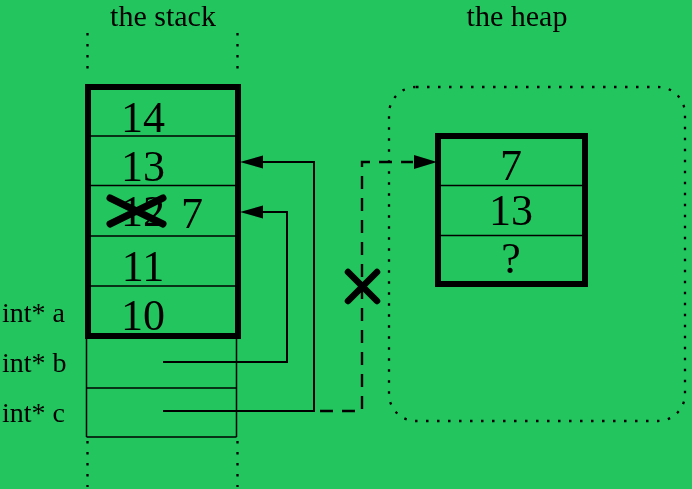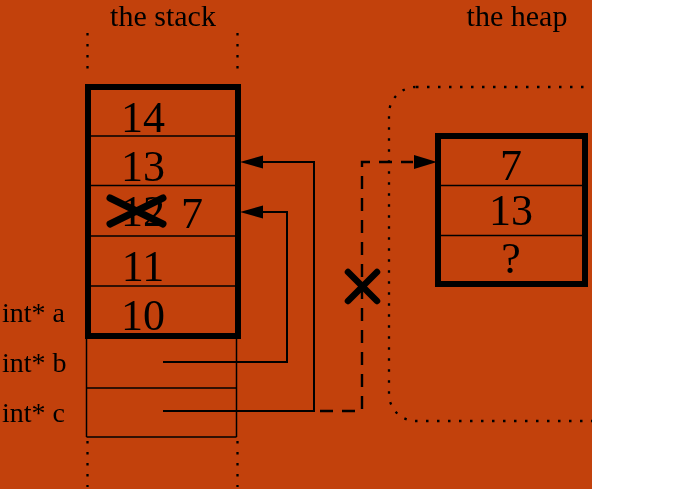--- a/index.html
+++ b/index.html
@@ -1,19 +1,19 @@
 <!DOCTYPE html>
 <html><head>
 <meta charset="utf-8">
 <style>
   html, body { margin: 0; padding: 0; }
   .page {
-    width: 592px;
+    width: 692px;
     height: 489px;
-    background: #c2410c;
+    background: #22c55e;
     position: relative;
     overflow: hidden;
   }
   svg { display: block; }
   svg text {
     font-family: "Liberation Serif", "DejaVu Serif", serif;
     fill: #000000;
   }
   .t-title { font-size: 30px; }
   .t-num   { font-size: 44px; }

